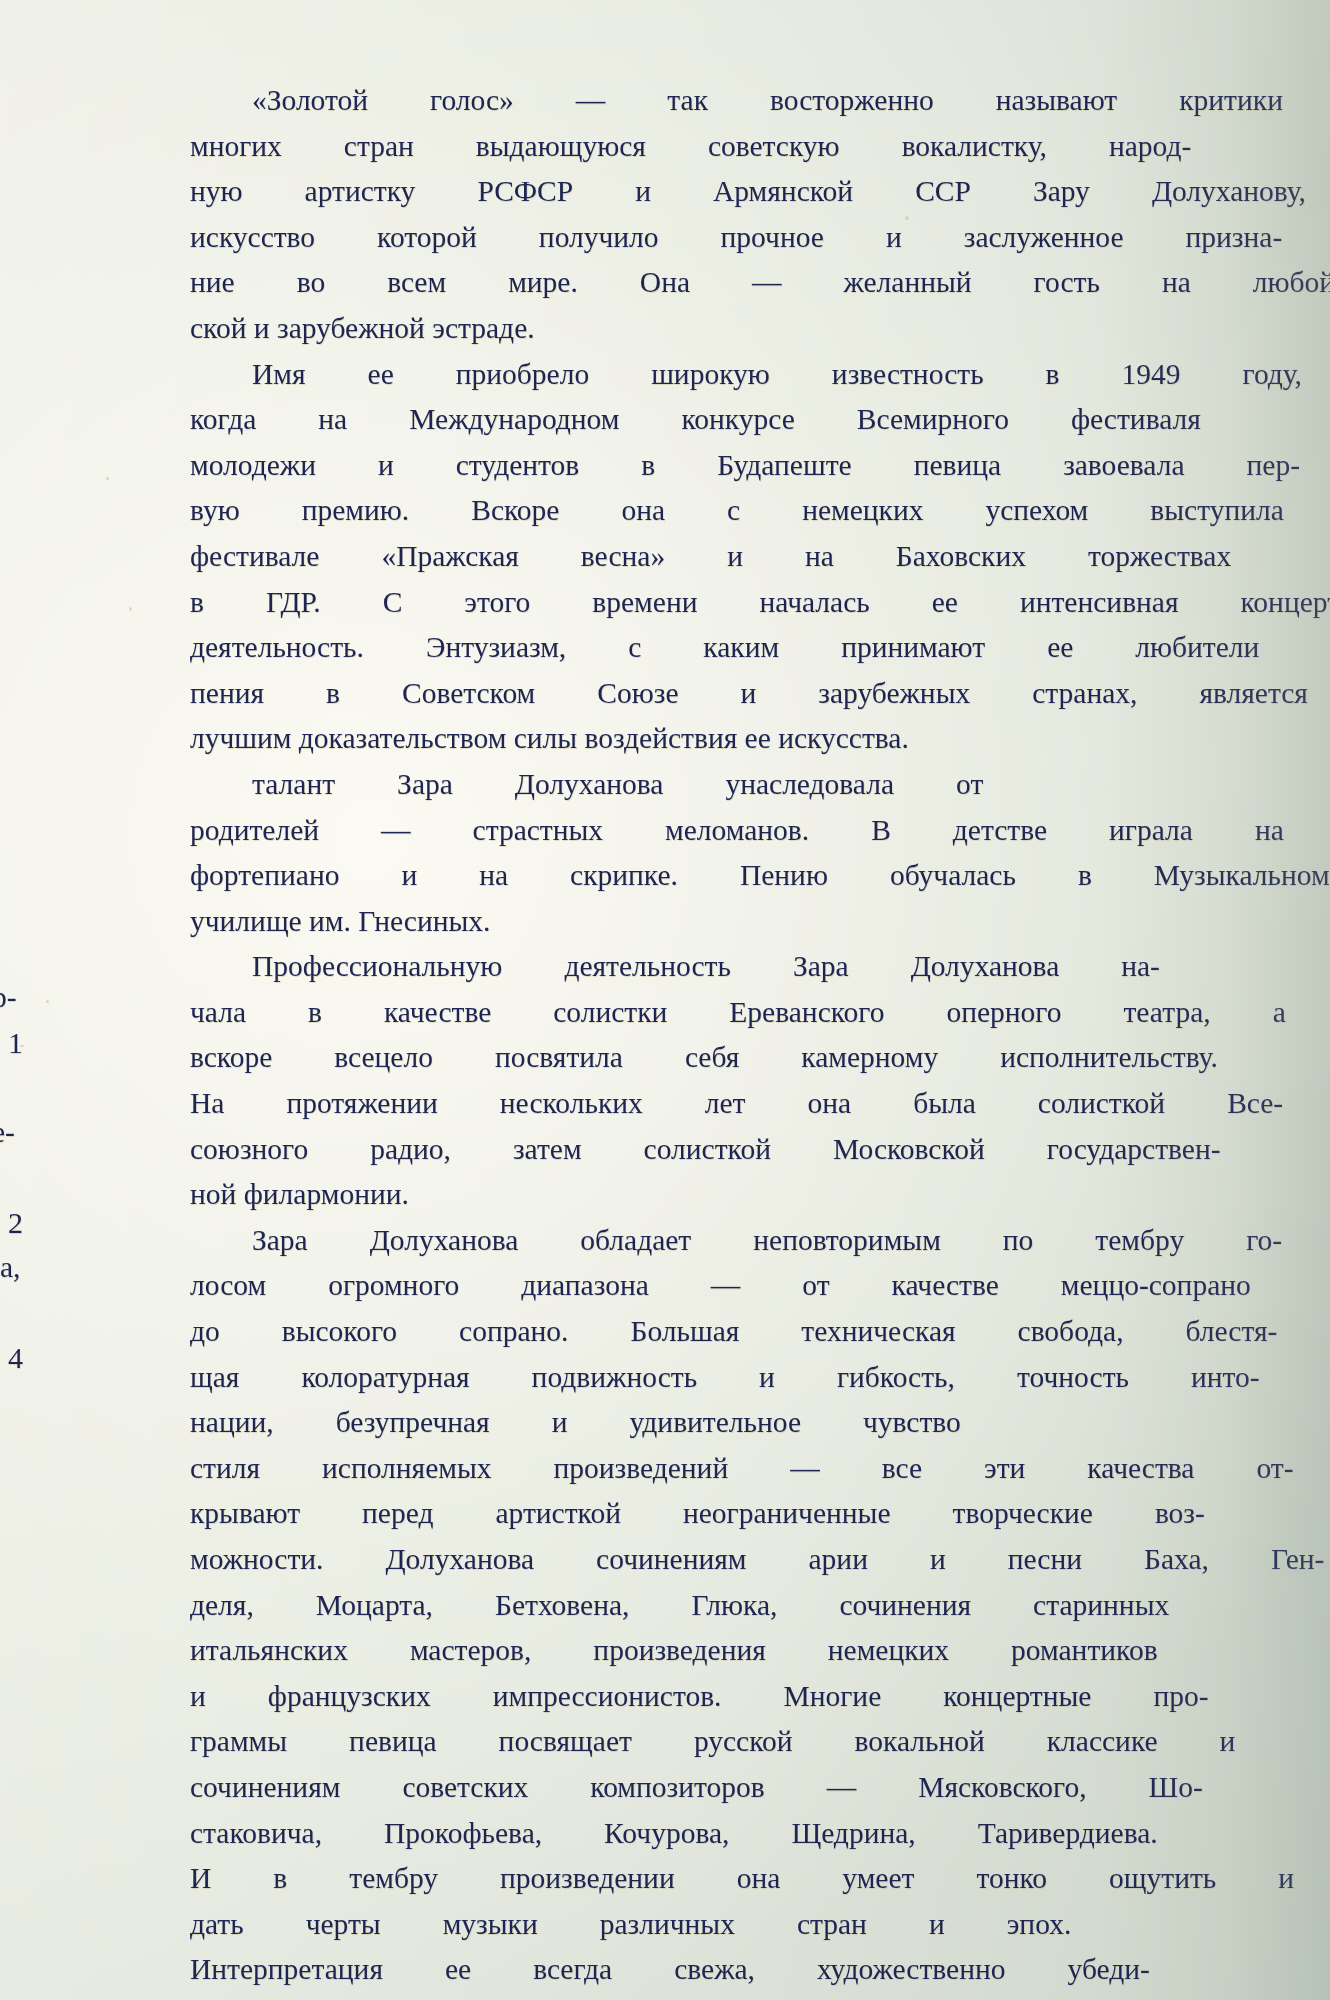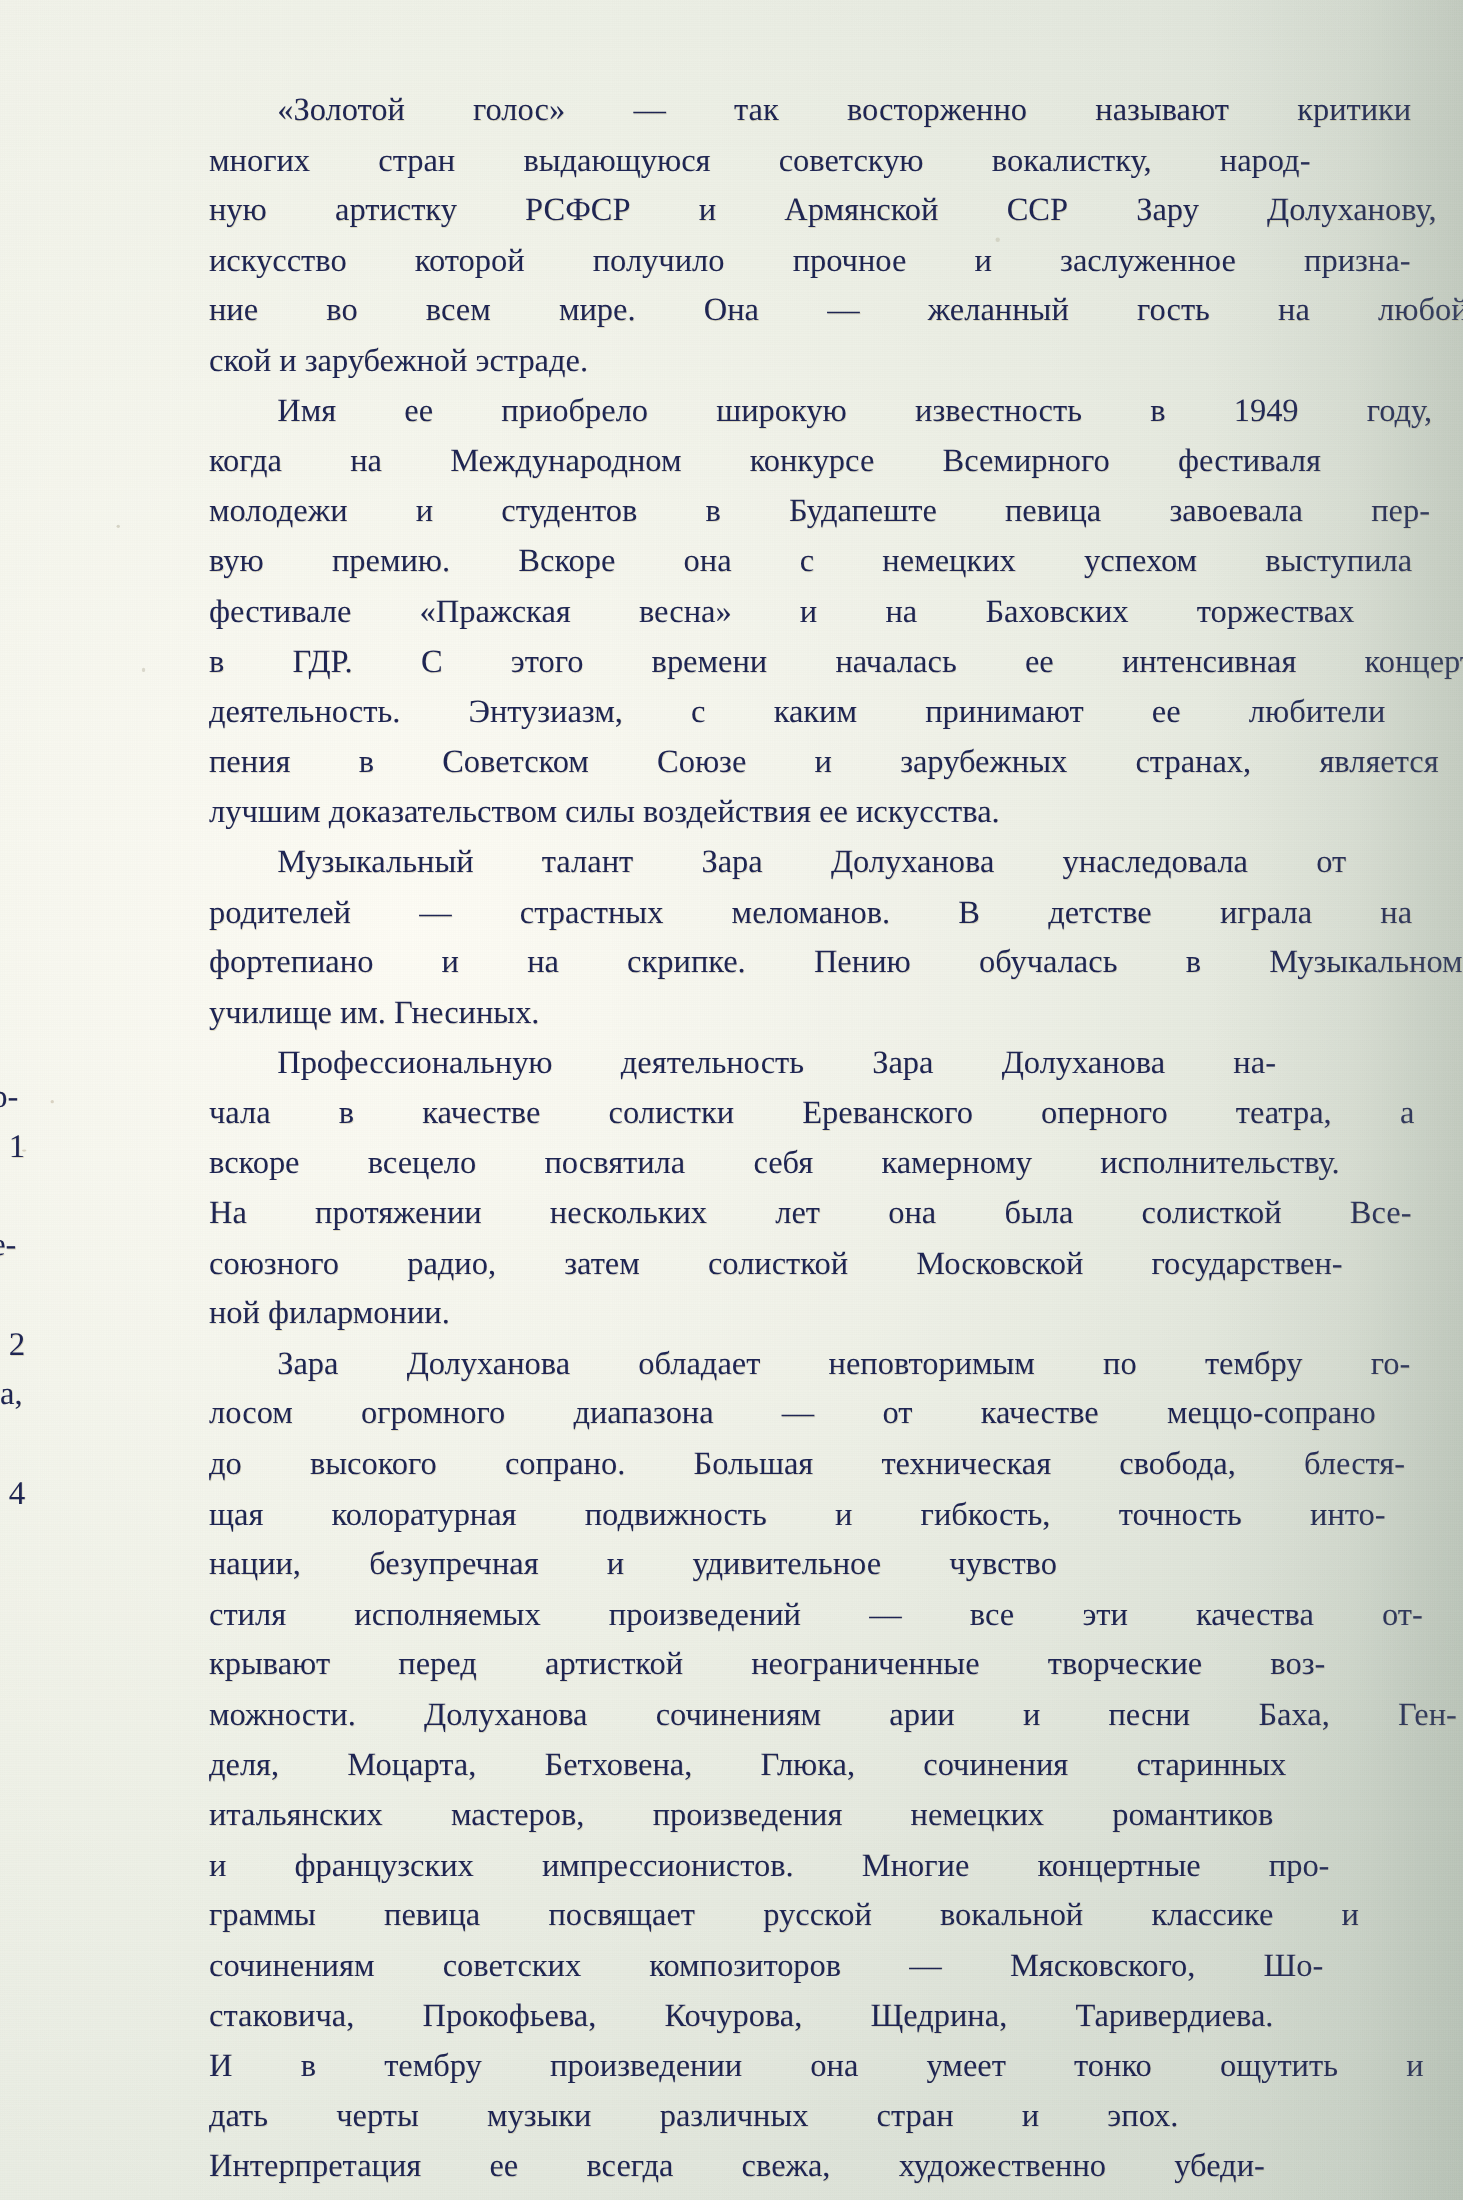--- a/index.html
+++ b/index.html
@@ -260,21 +260,20 @@
           <span class="w">Союзе</span>
           <span class="w">и</span>
           <span class="w">зарубежных</span>
           <span class="w">странах,</span>
           <span class="w">является</span>
         </span>
         <span class="line">лучшим доказательством силы воздействия ее искусства.</span>
       </p>
       <p>
         <span class="line j ind">
-          <span class="w">Музыкальный</span>
           <span class="w">талант</span>
           <span class="w">Зара</span>
           <span class="w">Долуханова</span>
           <span class="w">унаследовала</span>
           <span class="w">от</span>
         </span>
         <span class="line j">
           <span class="w">родителей</span>
           <span class="w">—</span>
           <span class="w">страстных</span>

